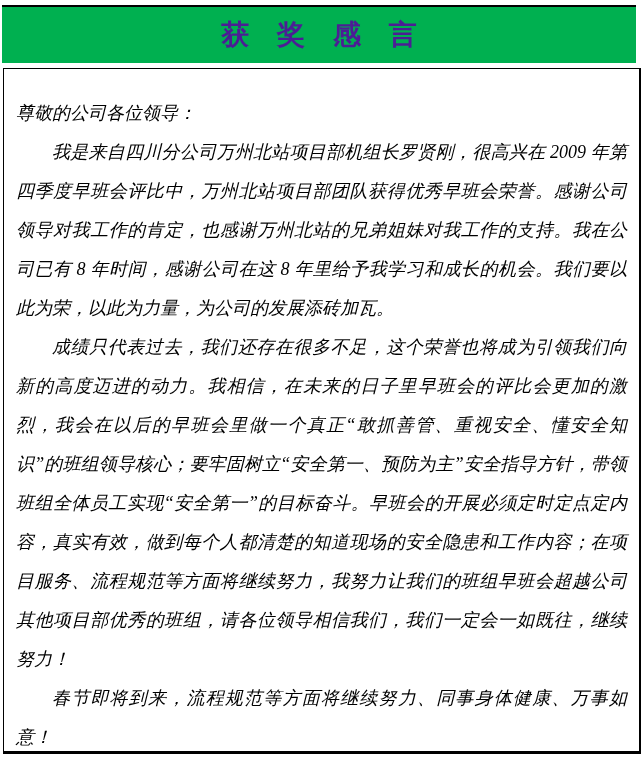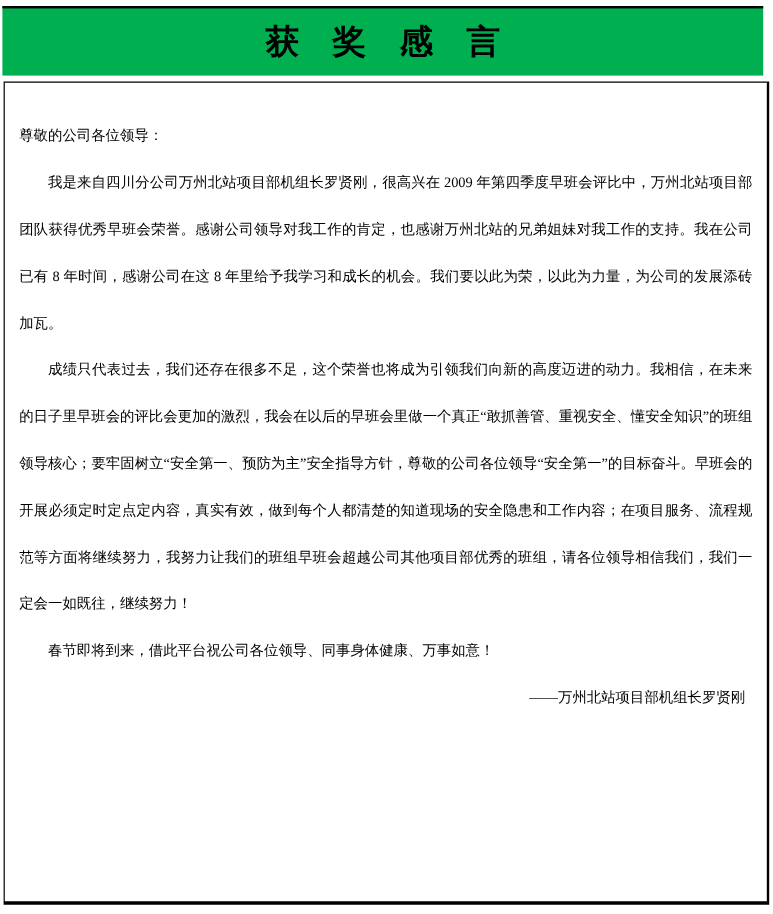--- a/index.html
+++ b/index.html
@@ -23,43 +23,44 @@
   .banner {
     margin: 5px 8px 0 2px;
     border-top: 2px solid #000000;
     background: #00B050;
     height: 56px;
     display: flex;
     align-items: center;
     justify-content: center;
   }
   .banner-title {
-    color: #000000;
+    color: #4c1d95;
     font-family: "Liberation Sans", sans-serif;
     font-weight: bold;
     font-size: 28px;
     letter-spacing: 10px;
     padding-left: 10px; 
     white-space: nowrap;
   }
   .letter-box {
     margin: 5px 3px 0 3px;
     height: 657px;
     border: 1px solid #000000;
     border-right-width: 2px;
     border-bottom-width: 3px;
     background: #ffffff;
     padding: 25px 12px 0 12px;
     box-sizing: content-box;
   }
   .letter-box p {
     margin: 0;
-    font-size: 12px;
+    font-size: 18px;
     line-height: 39px;
     text-align: justify;
+    font-style: italic; 
   }
   .greeting { text-indent: 0; }
   .indent   { text-indent: 2em; }
   .signature {
     text-align: right !important;
     padding-right: 6px;
   }
 </style>
 </head>
 <body>
@@ -69,20 +70,20 @@
   <div class="banner">
     <span class="banner-title">获 奖 感 言</span>
   </div>
 
   <div class="letter-box">
     <p class="greeting">尊敬的公司各位领导：</p>
 
 
     <p class="indent">我是来自四川分公司万州北站项目部机组长罗贤刚，很高兴在 2009 年第四季度早班会评比中，万州北站项目部团队获得优秀早班会荣誉。感谢公司领导对我工作的肯定，也感谢万州北站的兄弟姐妹对我工作的支持。我在公司已有 8 年时间，感谢公司在这 8 年里给予我学习和成长的机会。我们要以此为荣，以此为力量，为公司的发展添砖加瓦。</p>
 
-    <p class="indent">成绩只代表过去，我们还存在很多不足，这个荣誉也将成为引领我们向新的高度迈进的动力。我相信，在未来的日子里早班会的评比会更加的激烈，我会在以后的早班会里做一个真正“敢抓善管、重视安全、懂安全知识”的班组领导核心；要牢固树立“安全第一、预防为主”安全指导方针，尊敬的公司各位领导“安全第一”的目标奋斗。早班会的开展必须定时定点定内容，真实有效，做到每个人都清楚的知道现场的安全隐患和工作内容；在项目服务、流程规范等方面将继续努力，我努力让我们的班组早班会超越公司其他项目部优秀的班组，请各位领导相信我们，我们一定会一如既往，继续努力！</p>
+    <p class="indent">成绩只代表过去，我们还存在很多不足，这个荣誉也将成为引领我们向新的高度迈进的动力。我相信，在未来的日子里早班会的评比会更加的激烈，我会在以后的早班会里做一个真正“敢抓善管、重视安全、懂安全知识”的班组领导核心；要牢固树立“安全第一、预防为主”安全指导方针，带领班组全体员工实现“安全第一”的目标奋斗。早班会的开展必须定时定点定内容，真实有效，做到每个人都清楚的知道现场的安全隐患和工作内容；在项目服务、流程规范等方面将继续努力，我努力让我们的班组早班会超越公司其他项目部优秀的班组，请各位领导相信我们，我们一定会一如既往，继续努力！</p>
 
-    <p class="indent">春节即将到来，借此平台祝公司各位领导、同事身体健康、万事如意！</p>
+    <p class="indent">春节即将到来，流程规范等方面将继续努力、同事身体健康、万事如意！</p>
 
     <p class="indent signature">——万州北站项目部机组长罗贤刚</p>
   </div>
 
 </div>
 
 </body></html>

